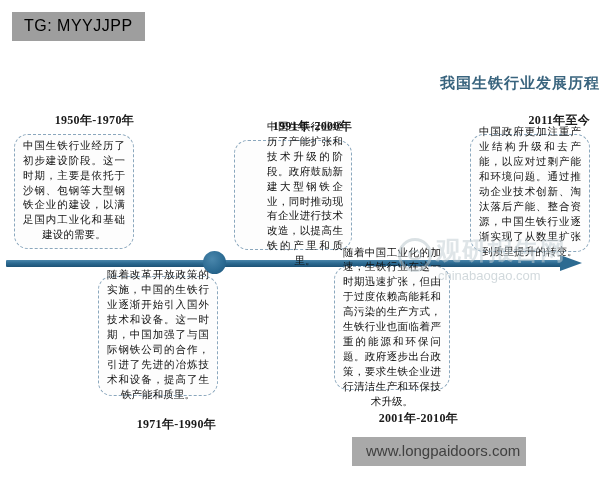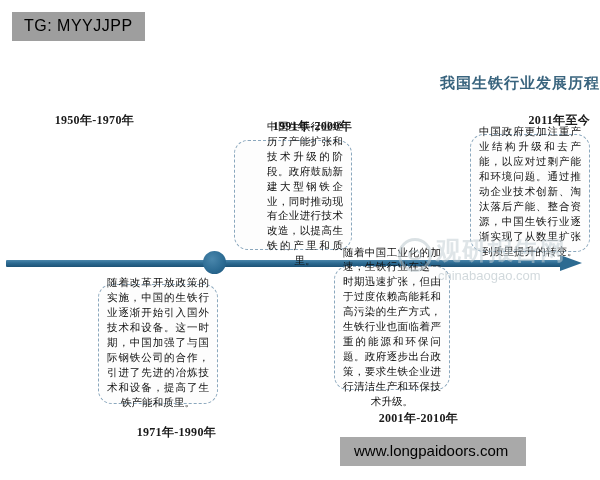--- a/index.html
+++ b/index.html
@@ -123,21 +123,21 @@
   
   #event-1 { left: 14px;  top: 112px; width: 120px; }
   #event-1 .event-box { width: 120px; height: 115px; }
 
   #event-2 { left: 234px; top: 118px; width: 118px; }
   #event-2 .event-box { width: 118px; height: 110px; padding-left: 32px; }
 
   #event-3 { left: 470px; top: 112px; width: 120px; }
   #event-3 .event-box { width: 120px; height: 118px; }
 
-  #event-4 { left: 98px;  top: 284px; width: 118px; }
+  #event-4 { left: 98px;  top: 276px; width: 118px; }
   #event-4 .event-box { width: 120px; height: 120px; }
 
   #event-5 { left: 334px; top: 266px; width: 124px; }
   #event-5 .event-box { width: 116px; height: 124px; }
 
   
   #watermark {
     position: absolute;
     left: 398px;
     top: 232px;
@@ -183,25 +183,25 @@
     top: 36px;
     font-size: 13px;
     color: #a9b7be;
     font-family: "Liberation Sans", sans-serif;
     white-space: nowrap;
   }
 
   
   #footer-url {
     position: absolute;
-    left: 340px;
+    left: 352px;
     top: 437px;
-    padding: 5px 18px 6px 14px;
+    padding: 5px 6px 6px 14px;
     background: #a9a9a9;
-    color: #000000;
+    color: #404040;
     font-family: "Liberation Sans", sans-serif;
     font-size: 15px;
     line-height: 1.2;
     white-space: nowrap;
   }
 </style>
 </head>
 <body>
 
 <div id="stage">
@@ -211,20 +211,23 @@
   <div id="page-title">我国生铁行业发展历程</div>
 
   <div id="axis-wrap">
     <div id="axis-line"></div>
     <div id="axis-node"></div>
     <div id="axis-arrow"></div>
   </div>
 
   <div class="event above" id="event-1">
     <div class="event-label">1950年-1970年</div>
+    <div class="event-box">
+      <div class="event-text">中国生铁行业经历了初步建设阶段。这一时期，主要是依托于沙钢、包钢等大型钢铁企业的建设，以满足国内工业化和基础建设的需要。</div>
+    </div>
   </div>
 
   <div class="event above" id="event-2">
     <div class="event-label">1991年-2000年</div>
     <div class="event-box">
       <div class="event-text">中国生铁行业经历了产能扩张和技术升级的阶段。政府鼓励新建大型钢铁企业，同时推动现有企业进行技术改造，以提高生铁的产里和质里。</div>
     </div>
   </div>
 
   <div class="event above" id="event-3">

